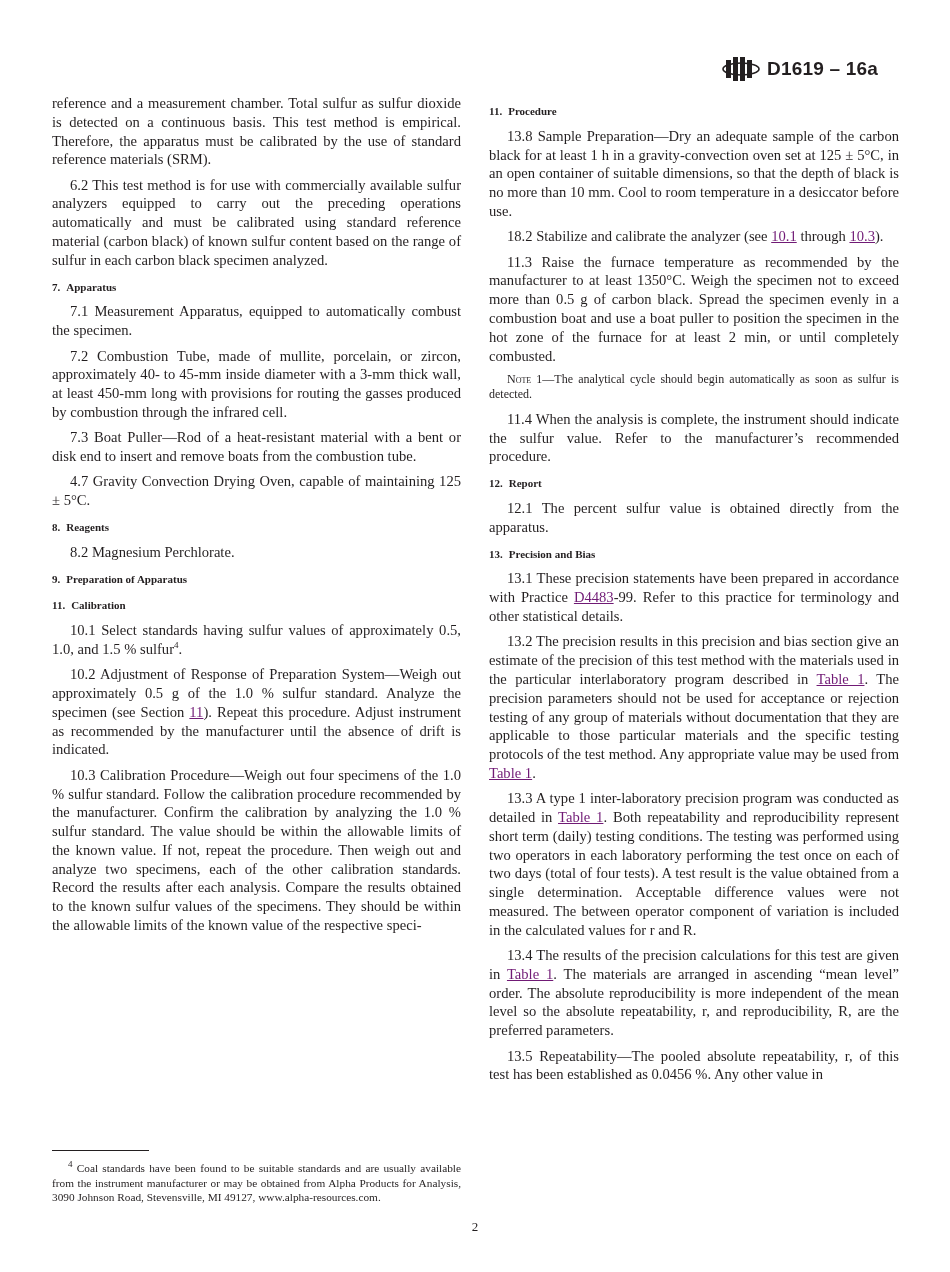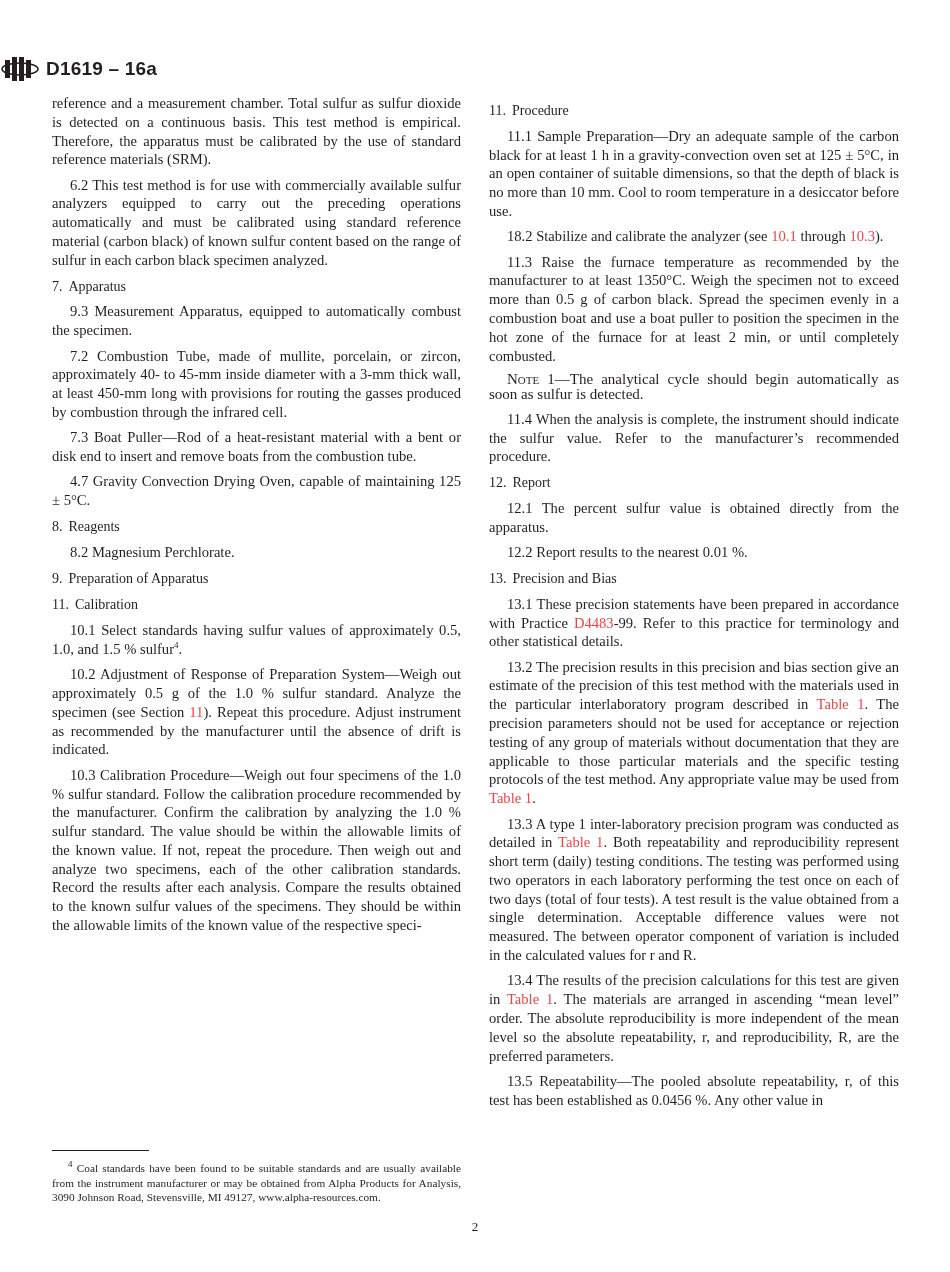--- a/index.html
+++ b/index.html
@@ -1,32 +1,32 @@
 <!DOCTYPE html>
 <html><head>
 <meta charset="utf-8">
 <style>
   html, body { margin: 0; padding: 0; background: #ffffff; }
   body { width: 950px; height: 1272px; position: relative; overflow: hidden;
          font-family: "Liberation Serif", "DejaVu Serif", serif; color: #231f20; }
   .header { position: absolute; top: 52px; left: 0; width: 878px; height: 34px;
-            display: flex; justify-content: flex-start; align-items: center; }
+            display: flex; justify-content: flex-end; align-items: center; }
   .logo { width: 40px; height: 30px; margin-right: 6px; }
   .doc-id { font-family: "Liberation Sans", "DejaVu Sans", sans-serif; font-weight: bold;
             font-size: 19px; letter-spacing: 0.2px; }
   .col { position: absolute; top: 94px; font-size: 14.6px; line-height: 18.8px; }
   .col.left { left: 52px; width: 409px; }
   .col.right { left: 489px; width: 410px; }
   p { margin: 0 0 6.5px 0; text-align: justify; text-indent: 0; }
   p.ind { text-indent: 18px; }
-  h2 { font-size: 14px; font-weight: normal; margin: 8px 0 6px 0; line-height: 18.8px; }
+  h2 { font-size: 11px; font-weight: bold; margin: 8px 0 6px 0; line-height: 18.8px; }
   h2 .num { margin-right: 6px; }
   .it { }
-  .lk { color: #ef4444; }
-  .note { font-size: 15px; line-height: 15.5px; margin: 4px 0 7px 0; text-indent: 18px; text-align: justify; }
+  .lk { color: #701a75; text-decoration: underline; }
+  .note { font-size: 12px; line-height: 15.5px; margin: 4px 0 7px 0; text-indent: 18px; text-align: justify; }
   .note .sc { font-variant: small-caps; }
   sup { font-size: 9px; line-height: 0; }
   .fn-rule { position: absolute; left: 52px; top: 1150px; width: 97px; height: 0; border-top: 1px solid #231f20; }
   .footnote { position: absolute; left: 52px; top: 1161px; width: 409px; font-size: 11.3px; line-height: 14.6px; text-align: justify; text-indent: 16px; }
   .pagenum { position: absolute; top: 1219px; left: 0; width: 950px; text-align: center; font-size: 13px; }
 </style>
 </head>
 <body>
 
 <div class="header">
@@ -38,21 +38,21 @@
     <rect x="26" y="6" width="5" height="18" fill="#231f20"></rect>
   </svg>
   <span class="doc-id">D1619 – 16a</span>
 </div>
 
 <div class="col left">
   <p>reference and a measurement chamber. Total sulfur as sulfur dioxide is detected on a continuous basis. This test method is empirical. Therefore, the apparatus must be calibrated by the use of standard reference materials (SRM).</p>
   <p class="ind">6.2  This test method is for use with commercially available sulfur analyzers equipped to carry out the preceding operations automatically and must be calibrated using standard reference material (carbon black) of known sulfur content based on the range of sulfur in each carbon black specimen analyzed.</p>
 
   <h2><span class="num">7.</span><span>Apparatus</span></h2>
-  <p class="ind"><span>9.3 </span><span class="it">Measurement Apparatus,</span><span> equipped to automatically combust the specimen.</span></p>
+  <p class="ind"><span>7.1 </span><span class="it">Measurement Apparatus,</span><span> equipped to automatically combust the specimen.</span></p>
   <p class="ind"><span>7.2 </span><span class="it">Combustion Tube,</span><span> made of mullite, porcelain, or zircon, approximately 40- to 45-mm inside diameter with a 3-mm thick wall, at least 450-mm long with provisions for routing the gasses produced by combustion through the infrared cell.</span></p>
   <p class="ind"><span>7.3 </span><span class="it">Boat Puller</span><span>—Rod of a heat-resistant material with a bent or disk end to insert and remove boats from the combustion tube.</span></p>
   <p class="ind"><span>4.7 </span><span class="it">Gravity Convection Drying Oven,</span><span> capable of maintaining 125 ± 5°C.</span></p>
 
   <h2><span class="num">8.</span><span>Reagents</span></h2>
   <p class="ind"><span>8.2 </span><span class="it">Magnesium Perchlorate.</span></p>
 
   <h2><span class="num">9.</span><span>Preparation of Apparatus</span></h2>
 
   <h2><span class="num">11.</span><span>Calibration</span></h2>
@@ -60,29 +60,28 @@
   <p class="ind"><span>10.2 </span><span class="it">Adjustment of Response of Preparation System</span><span>—Weigh out approximately 0.5 g of the 1.0 % sulfur standard. Analyze the specimen (see Section </span><a class="lk">11</a><span>). Repeat this procedure. Adjust instrument as recommended by the manufacturer until the absence of drift is indicated.</span></p>
   <p class="ind"><span>10.3 </span><span class="it">Calibration Procedure</span><span>—Weigh out four specimens of the 1.0 % sulfur standard. Follow the calibration procedure recommended by the manufacturer. Confirm the calibration by analyzing the 1.0 % sulfur standard. The value should be within the allowable limits of the known value. If not, repeat the procedure. Then weigh out and analyze two specimens, each of the other calibration standards. Record the results after each analysis. Compare the results obtained to the known sulfur values of the specimens. They should be within the allowable limits of the known value of the respective speci-</span></p>
 </div>
 
 <div class="fn-rule"></div>
 <div class="footnote"><sup>4</sup><span> Coal standards have been found to be suitable standards and are usually available from the instrument manufacturer or may be obtained from Alpha Products for Analysis, 3090 Johnson Road, Stevensville, MI 49127, www.alpha-resources.com.</span></div>
 
 <div class="col right">
 
   <h2><span class="num">11.</span><span>Procedure</span></h2>
-  <p class="ind"><span>11.1 </span><span class="it">Sample Preparation</span><span>—Dry an adequate sample of the carbon black for at least 1 h in a gravity-convection oven set at 125 ± 5°C, in an open container of suitable dimensions, so that the depth of black is no more than 10 mm. Cool to room temperature in a desiccator before use.</span></p>
+  <p class="ind"><span>13.8 </span><span class="it">Sample Preparation</span><span>—Dry an adequate sample of the carbon black for at least 1 h in a gravity-convection oven set at 125 ± 5°C, in an open container of suitable dimensions, so that the depth of black is no more than 10 mm. Cool to room temperature in a desiccator before use.</span></p>
   <p class="ind"><span>18.2  Stabilize and calibrate the analyzer (see </span><a class="lk">10.1</a><span> through </span><a class="lk">10.3</a><span>).</span></p>
   <p class="ind">11.3  Raise the furnace temperature as recommended by the manufacturer to at least 1350°C. Weigh the specimen not to exceed more than 0.5 g of carbon black. Spread the specimen evenly in a combustion boat and use a boat puller to position the specimen in the hot zone of the furnace for at least 2 min, or until completely combusted.</p>
   <div class="note"><span class="sc">Note 1</span><span>—The analytical cycle should begin automatically as soon as sulfur is detected.</span></div>
   <p class="ind">11.4  When the analysis is complete, the instrument should indicate the sulfur value. Refer to the manufacturer’s recommended procedure.</p>
 
   <h2><span class="num">12.</span><span>Report</span></h2>
   <p class="ind">12.1  The percent sulfur value is obtained directly from the apparatus.</p>
-  <p class="ind">12.2  Report results to the nearest 0.01 %.</p>
 
   <h2><span class="num">13.</span><span>Precision and Bias</span></h2>
   <p class="ind"><span>13.1  These precision statements have been prepared in accordance with Practice </span><a class="lk">D4483</a><span>-99. Refer to this practice for terminology and other statistical details.</span></p>
   <p class="ind"><span>13.2  The precision results in this precision and bias section give an estimate of the precision of this test method with the materials used in the particular interlaboratory program described in </span><a class="lk">Table 1</a><span>. The precision parameters should not be used for acceptance or rejection testing of any group of materials without documentation that they are applicable to those particular materials and the specific testing protocols of the test method. Any appropriate value may be used from </span><a class="lk">Table 1</a><span>.</span></p>
   <p class="ind"><span>13.3  A type 1 inter-laboratory precision program was conducted as detailed in </span><a class="lk">Table 1</a><span>. Both repeatability and reproducibility represent short term (daily) testing conditions. The testing was performed using two operators in each laboratory performing the test once on each of two days (total of four tests). A test result is the value obtained from a single determination. Acceptable difference values were not measured. The between operator component of variation is included in the calculated values for r and R.</span></p>
   <p class="ind"><span>13.4  The results of the precision calculations for this test are given in </span><a class="lk">Table 1</a><span>. The materials are arranged in ascending “mean level” order. The absolute reproducibility is more independent of the mean level so the absolute repeatability, r, and reproducibility, R, are the preferred parameters.</span></p>
   <p class="ind"><span>13.5 </span><span class="it">Repeatability</span><span>—The pooled absolute repeatability, r, of this test has been established as 0.0456 %. Any other value in</span></p>
 </div>
 
 <div class="pagenum">2</div>

